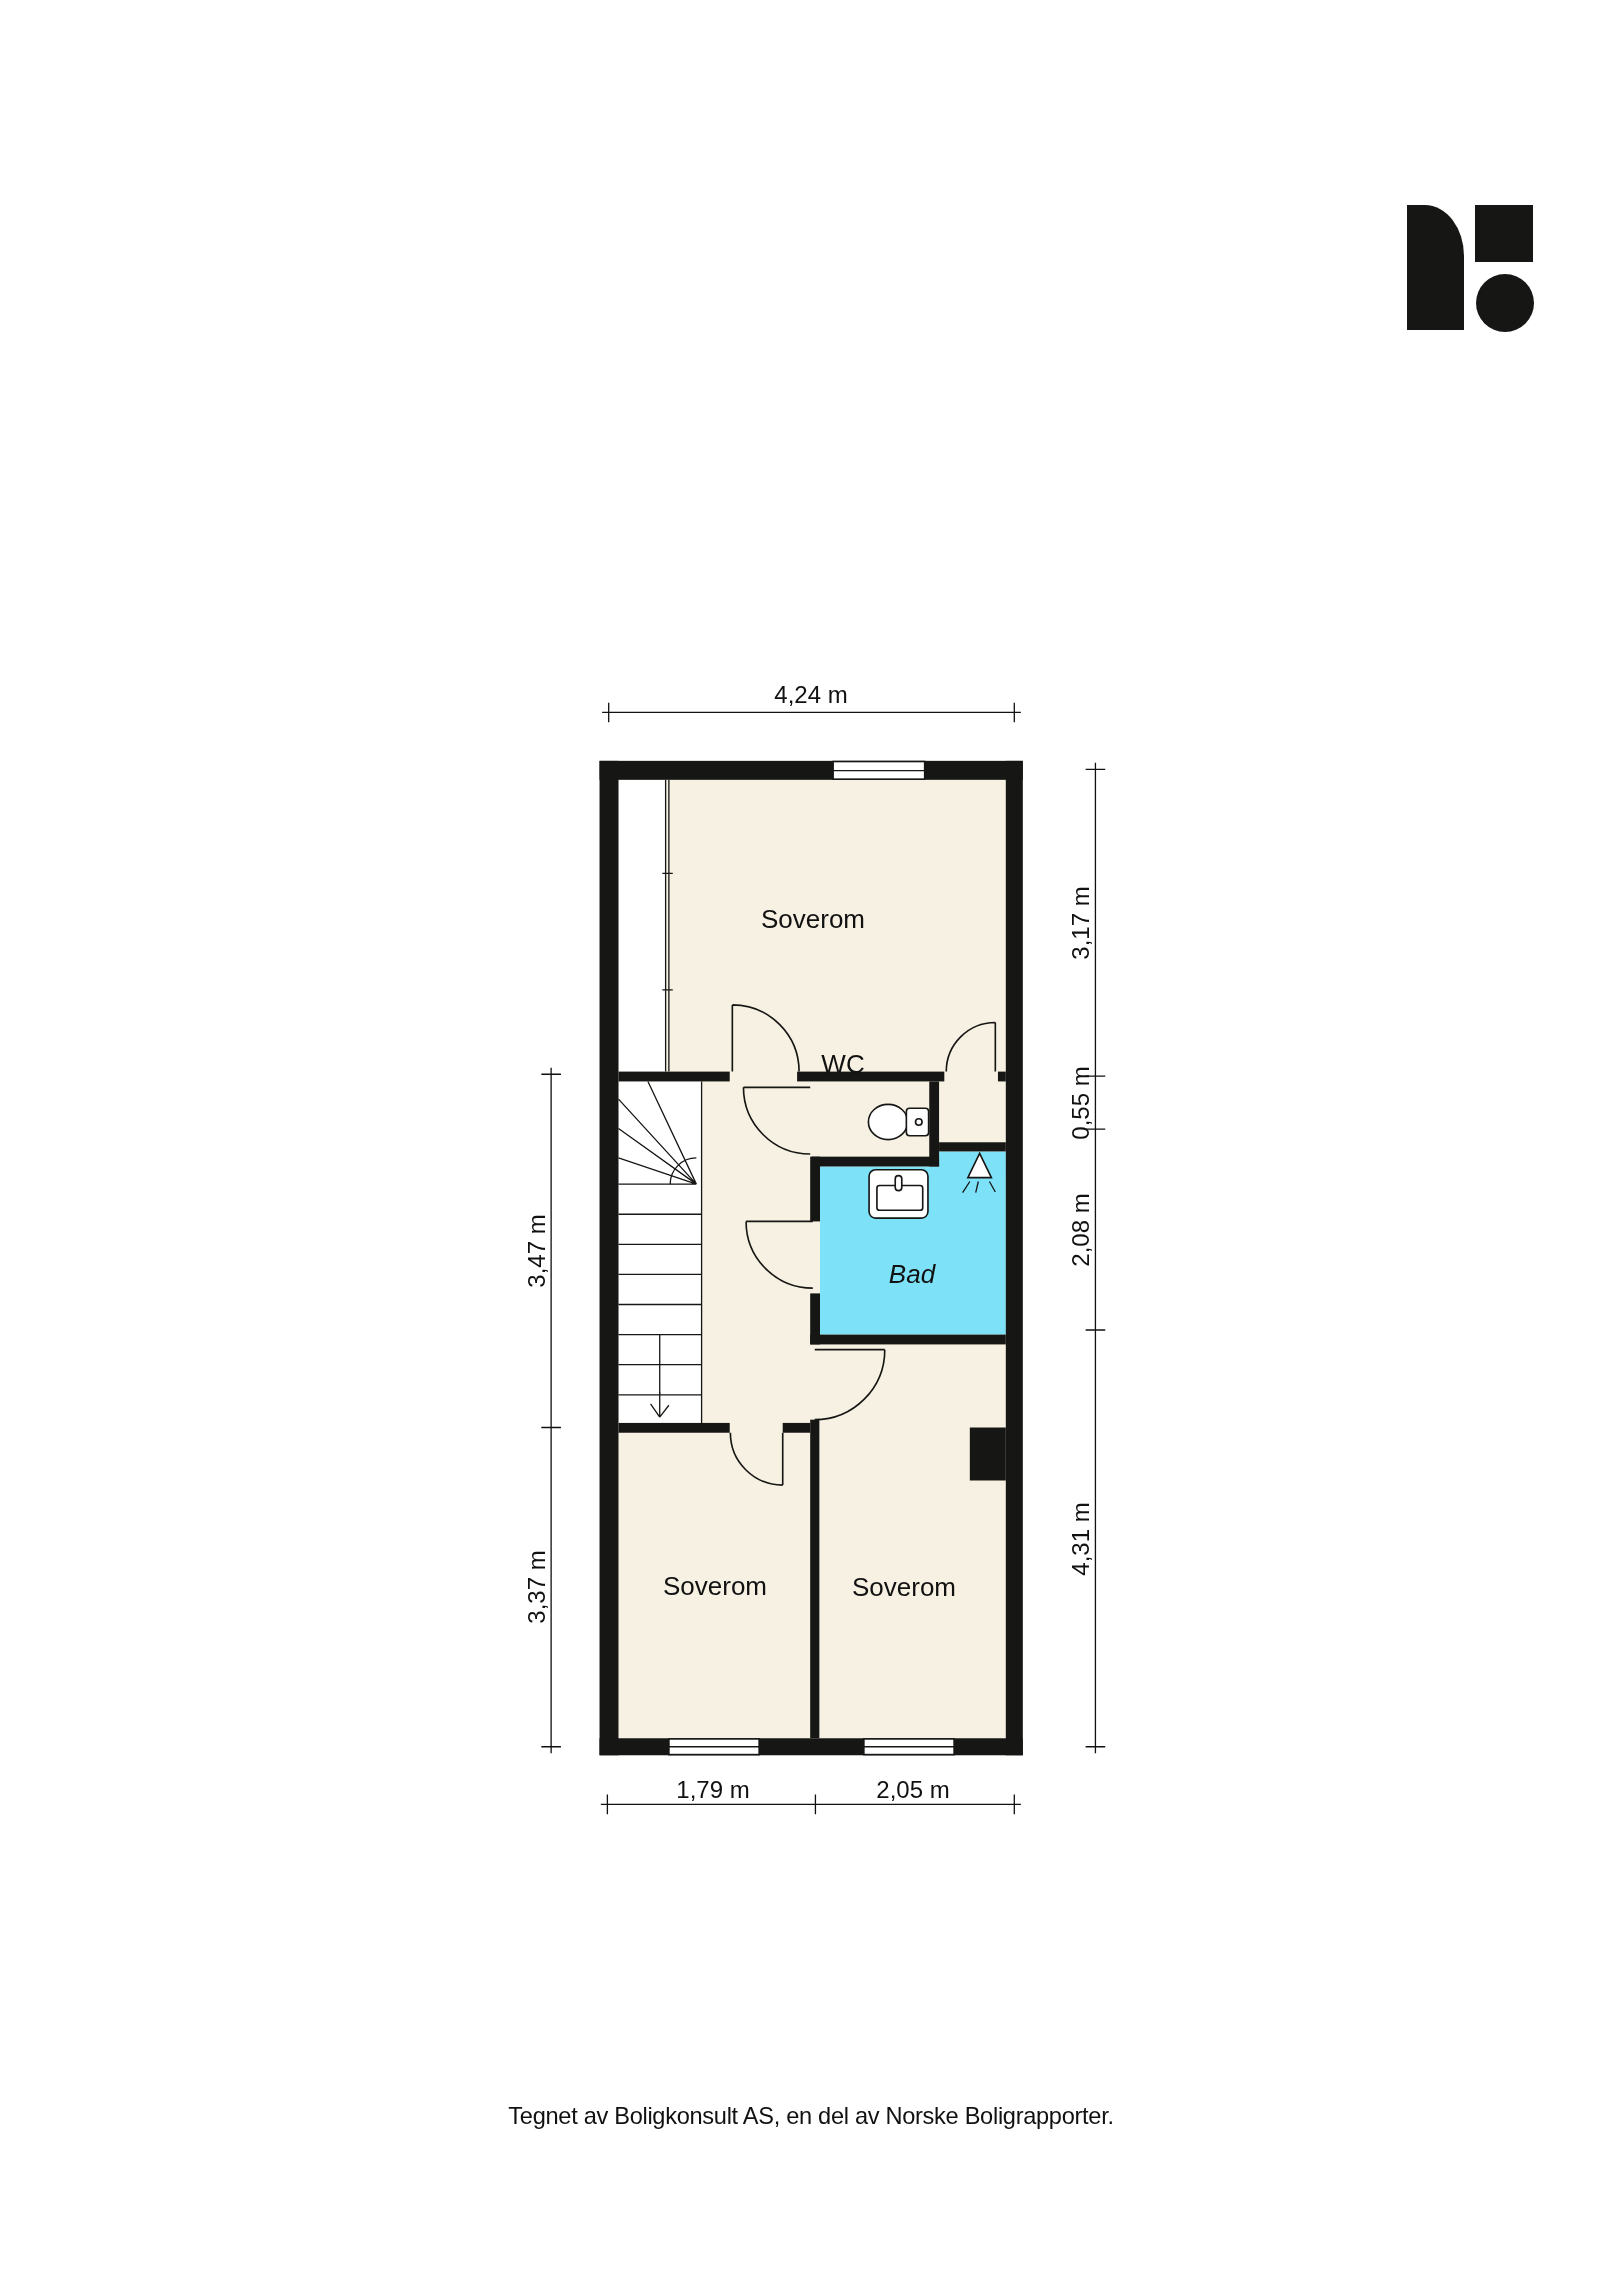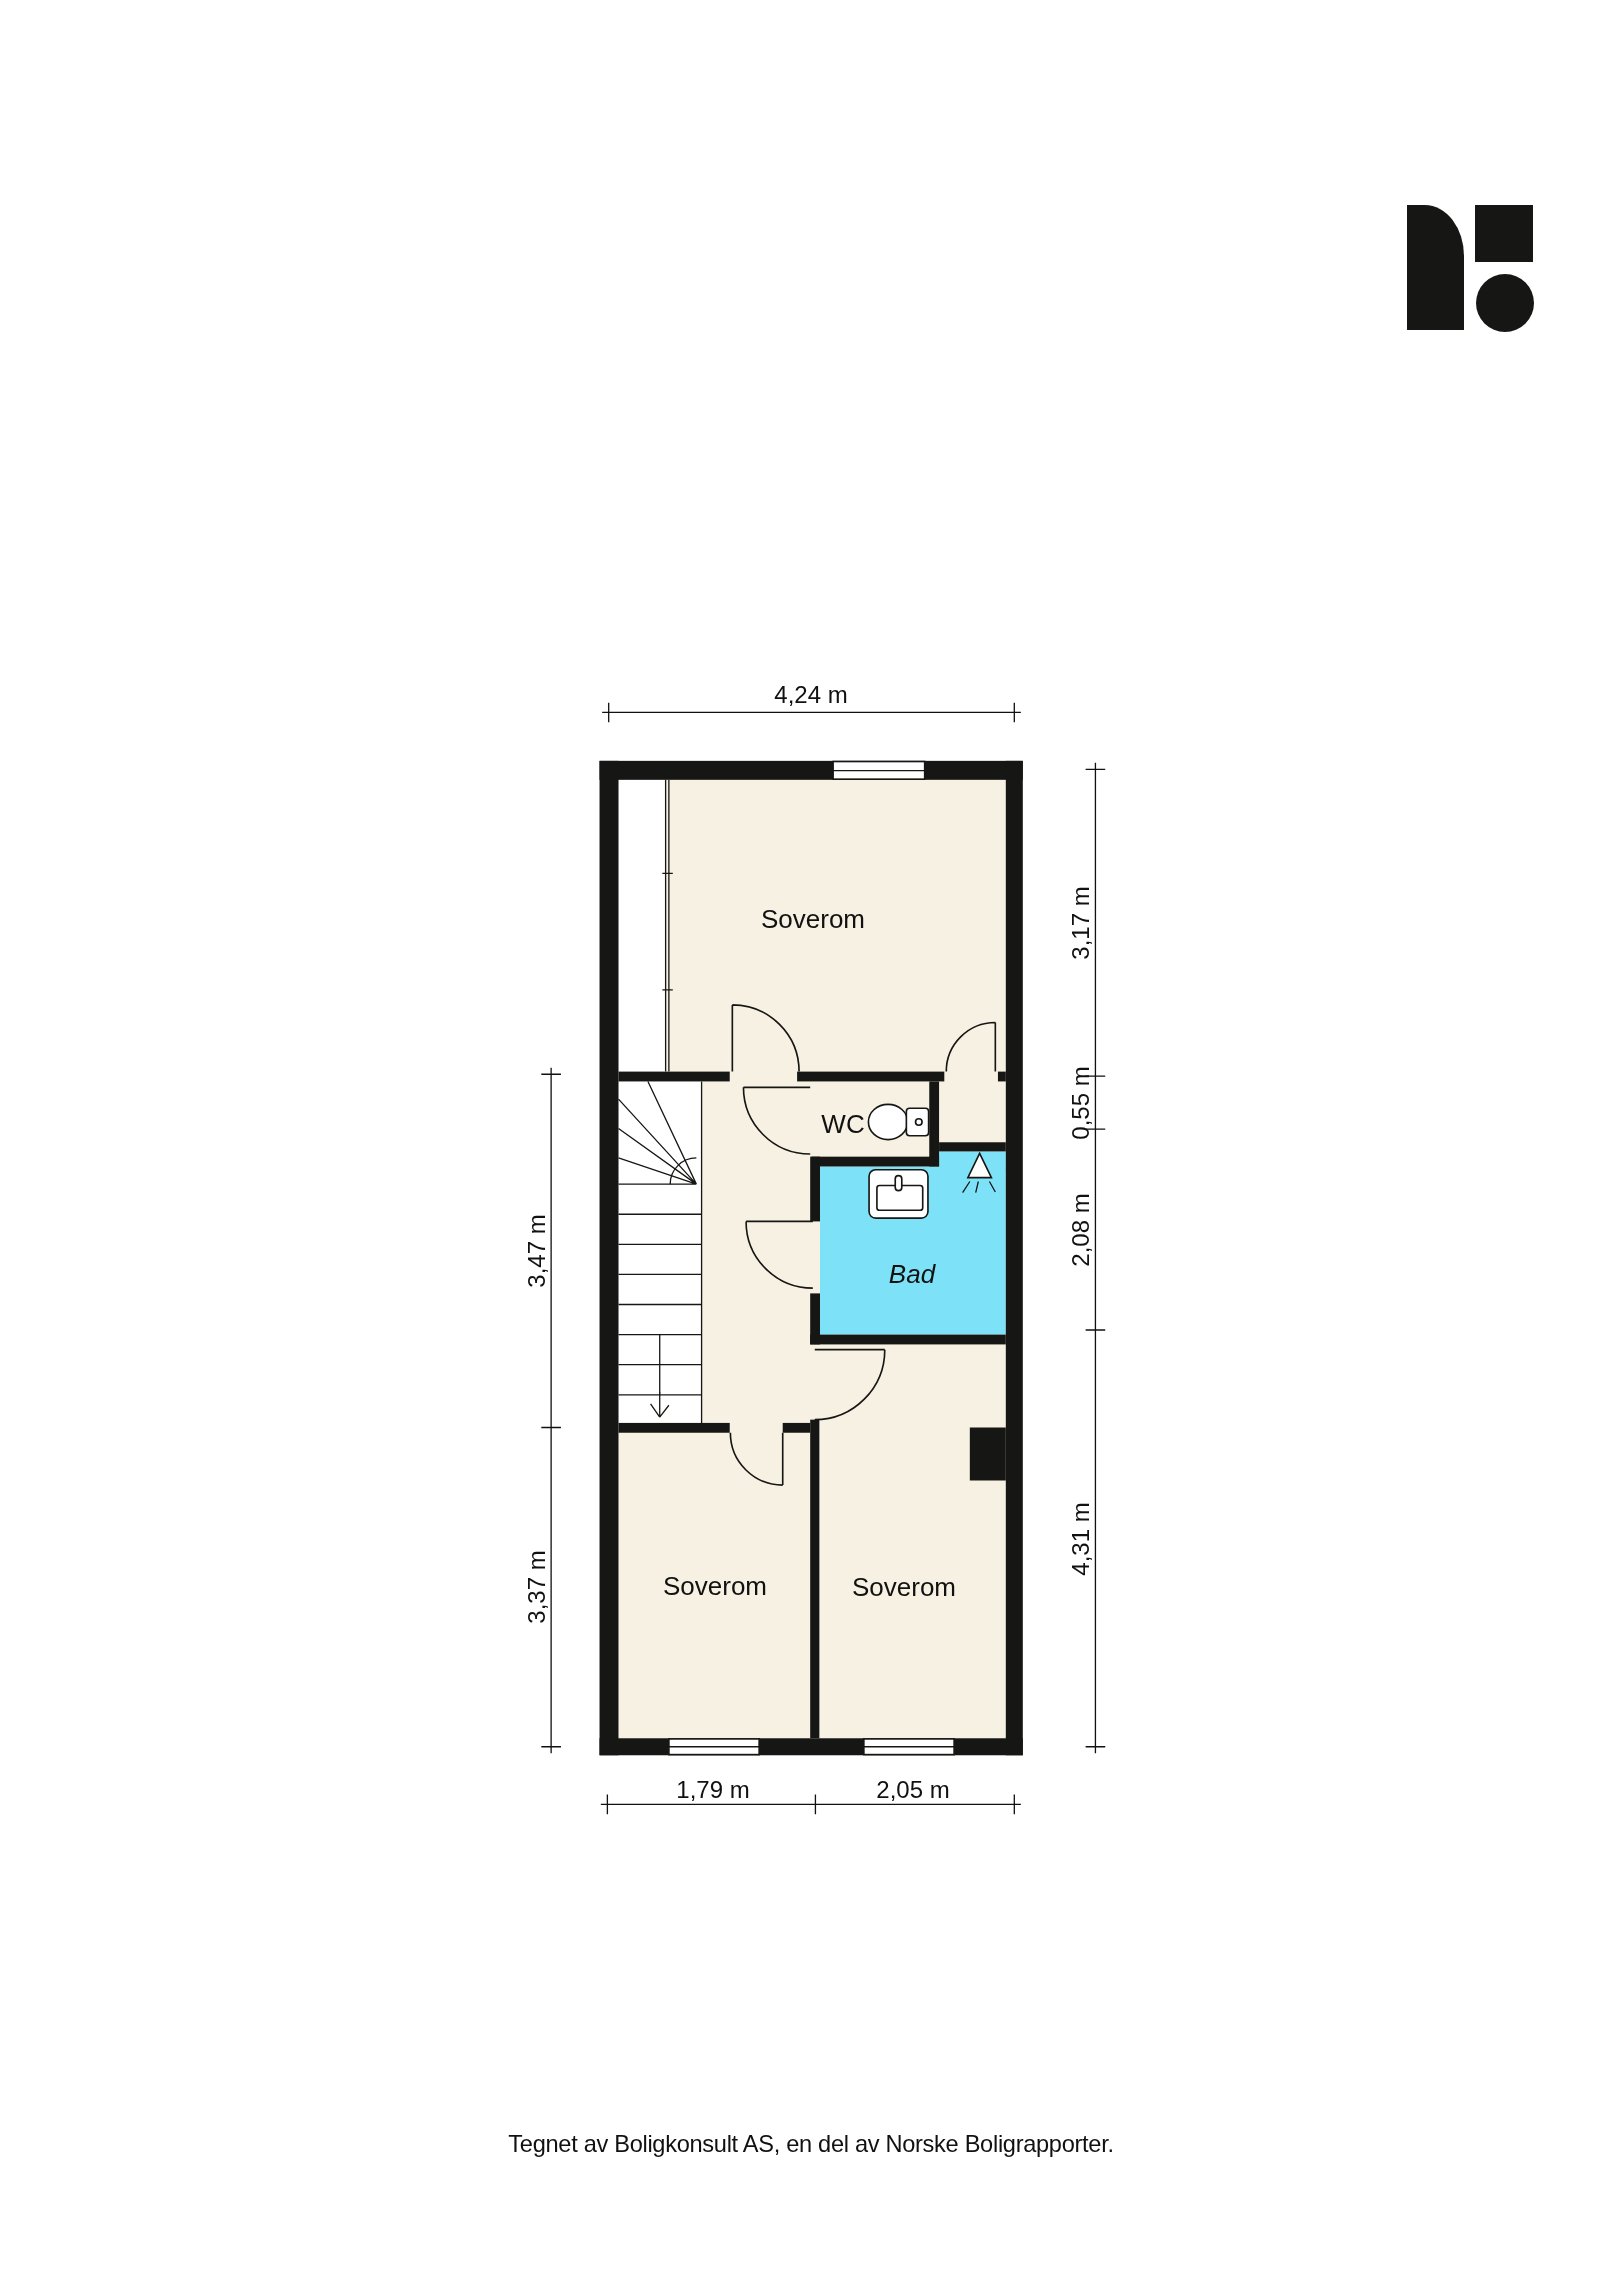--- a/index.html
+++ b/index.html
@@ -11,21 +11,21 @@
   .wall{fill:var(--wall);}
   .white{fill:#ffffff;}
   .ln{stroke:var(--wall);stroke-width:2.5;fill:none;}
   .thin{stroke:var(--wall);stroke-width:2;fill:none;}
   .fix{fill:#ffffff;stroke:var(--wall);stroke-width:2.5;}
   .dim{stroke:var(--ink);stroke-width:2;fill:none;}
   .lbl{position:absolute;font-size:26px;white-space:nowrap;transform:translate(-50%,-50%);}
   .dimlbl{font-size:24px;}
   .rot{transform:translate(-50%,-50%) rotate(-90deg);}
   .footer-line{position:absolute;left:811px;transform:translateX(-50%);
-               font-size:23.6px;letter-spacing:-0.3px;white-space:nowrap;margin-top:28px;}
+               font-size:23.6px;letter-spacing:-0.3px;white-space:nowrap;}
   .logo-bar{position:absolute;left:1407px;top:205px;width:57px;height:125px;
             background:var(--wall);border-top-right-radius:39px 51px;}
   .logo-square{position:absolute;left:1475px;top:205px;width:58px;height:57px;background:var(--wall);}
   .logo-dot{position:absolute;left:1476px;top:274px;width:58px;height:58px;border-radius:50%;background:var(--wall);}
 </style>
 </head>
 <body>
 
 <div class="page">
 
@@ -112,21 +112,21 @@
 
     <g>
       <path class="dim" d="M920,1089 H1560 M930,1074 V1104 M1550,1074 V1104"></path>
       <path class="dim" d="M918,2758 H1560 M928,2743 V2773 M1246,2743 V2773 M1550,2743 V2773"></path>
       <path class="dim" d="M842,1632 V2680 M827,1642 H857 M827,2182 H857 M827,2670 H857"></path>
       <path class="dim" d="M1674,1166 V2680 M1659,1176 H1689 M1659,1645 H1689 M1659,1726 H1689 M1659,2033 H1689 M1659,2670 H1689"></path>
     </g>
   </svg>
 
   <div class="lbl" style="left:813px;top:919px;">Soverom</div>
-  <div class="lbl" style="left:843px;top:1124px;">WC</div>
+  <div class="lbl" style="left:843px;top:1064px;">WC</div>
   <div class="lbl" style="left:912px;top:1274px;font-style:italic;">Bad</div>
   <div class="lbl" style="left:715px;top:1586px;">Soverom</div>
   <div class="lbl" style="left:904px;top:1587px;">Soverom</div>
 
   <div class="lbl dimlbl" style="left:811px;top:695px;text-align:center;">4,24 m</div>
   <div class="lbl dimlbl rot" style="left:1081px;top:923px;">3,17 m</div>
   <div class="lbl dimlbl rot" style="left:1081px;top:1103px;">0,55 m</div>
   <div class="lbl dimlbl rot" style="left:1081px;top:1230px;">2,08 m</div>
   <div class="lbl dimlbl rot" style="left:1081px;top:1539px;">4,31 m</div>
   <div class="lbl dimlbl rot" style="left:537px;top:1251px;">3,47 m</div>

